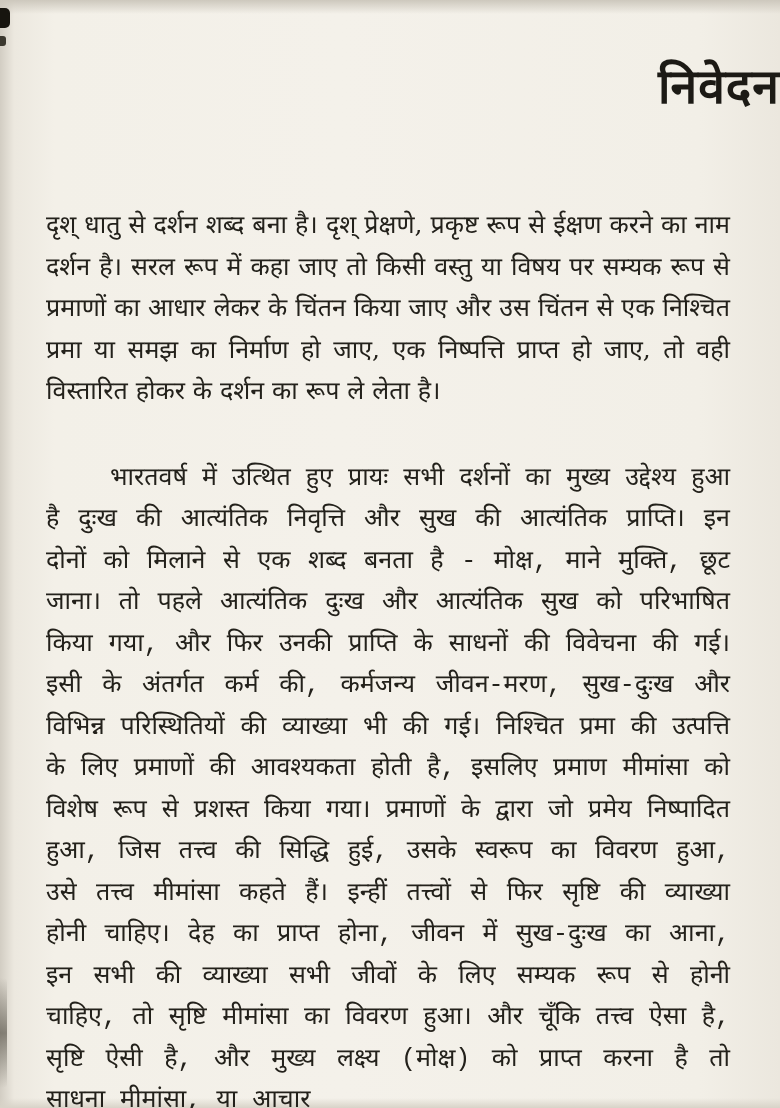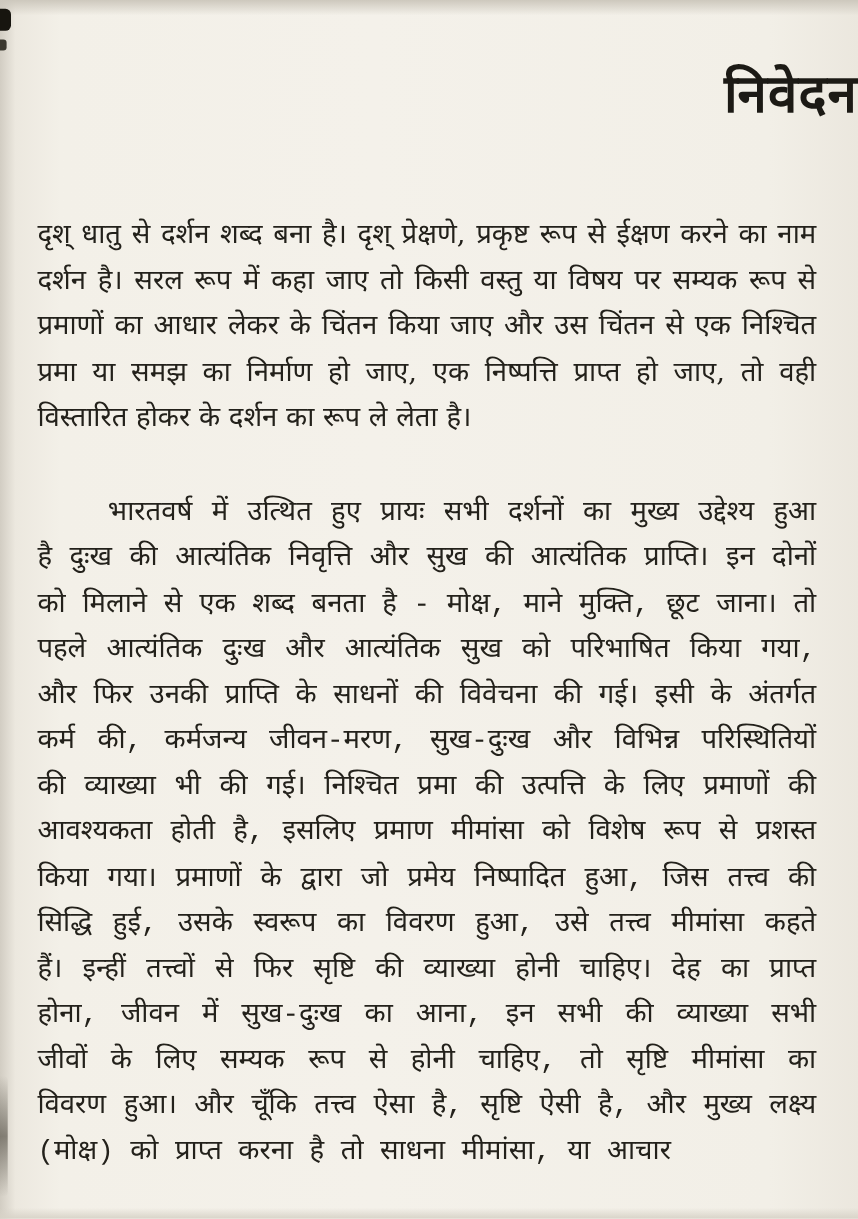--- a/index.html
+++ b/index.html
@@ -82,21 +82,21 @@
       top: 188px;
       left: 30px;
       right: 34px;
       font-size: 25px;
       line-height: 41.5px;
       text-align: justify;
       color: #23211b;
       font-weight: 500;
     }
     .para {
-      margin: 4px;
+      margin: 16px;
     }
     .para.indented {
       margin-top: 46px;
       text-indent: 64px;
       font-family: Liberation Mono, monospace;
     }
   </style>
 </head>
 <body>
 

